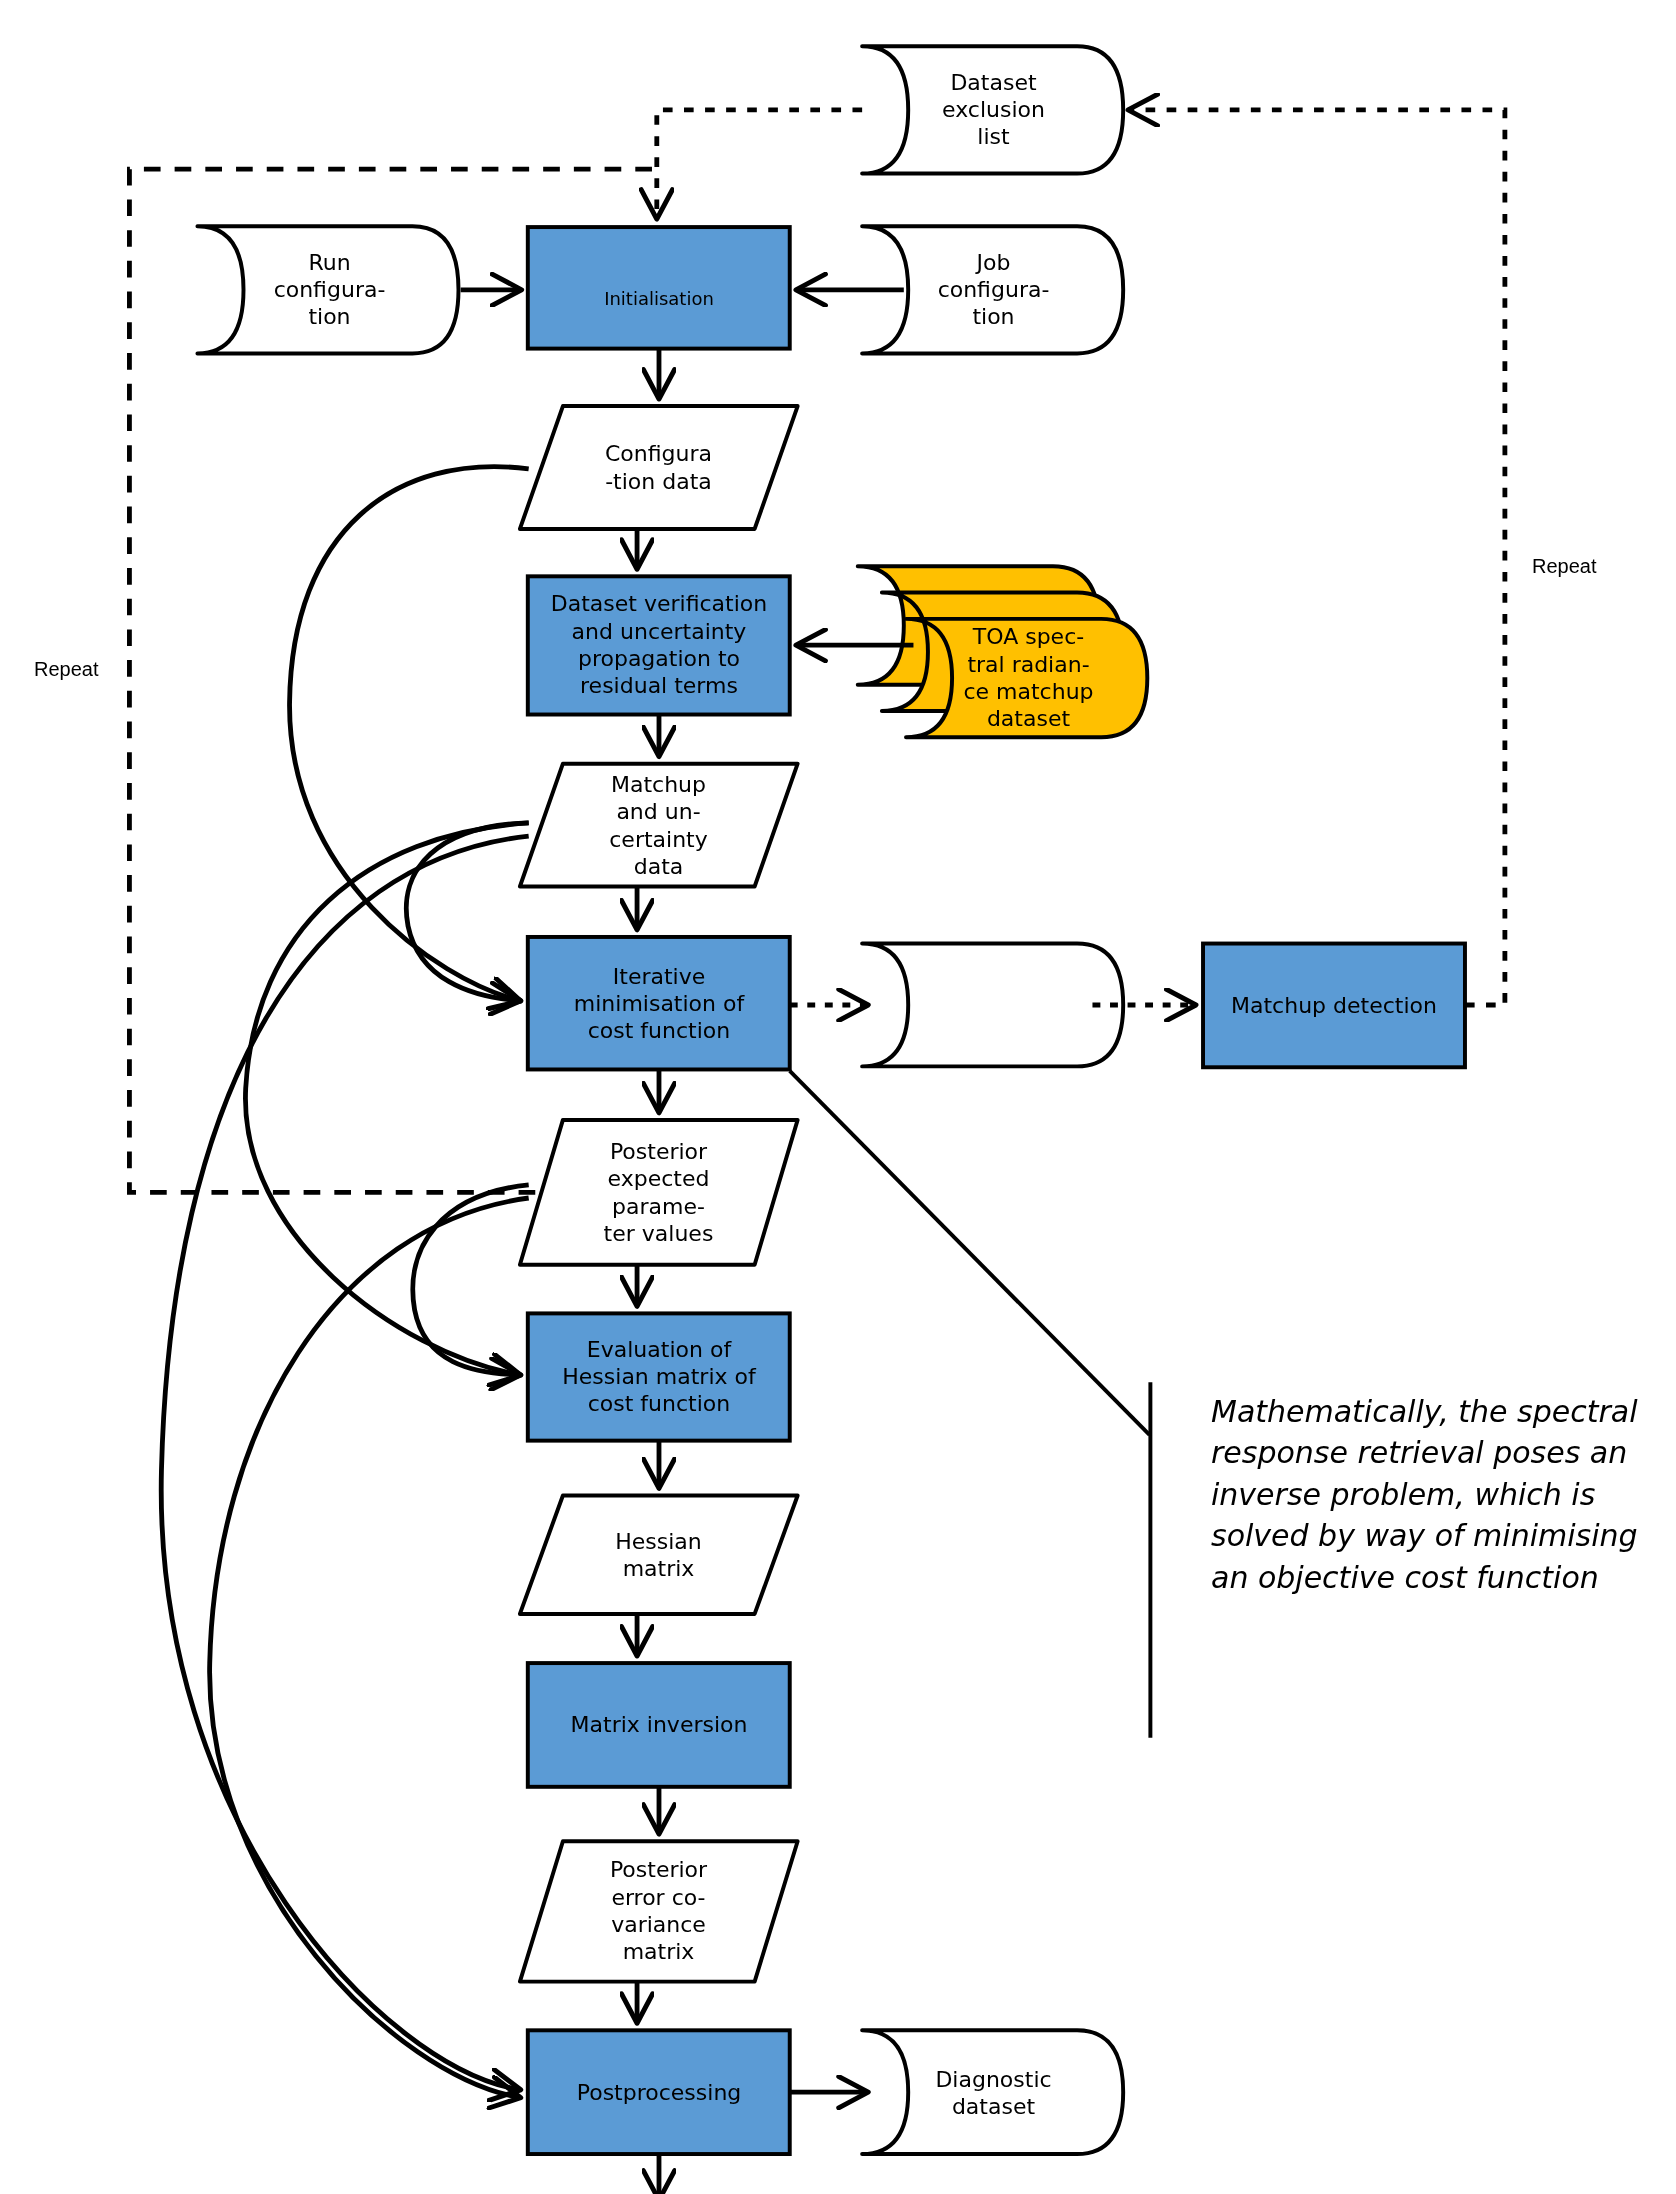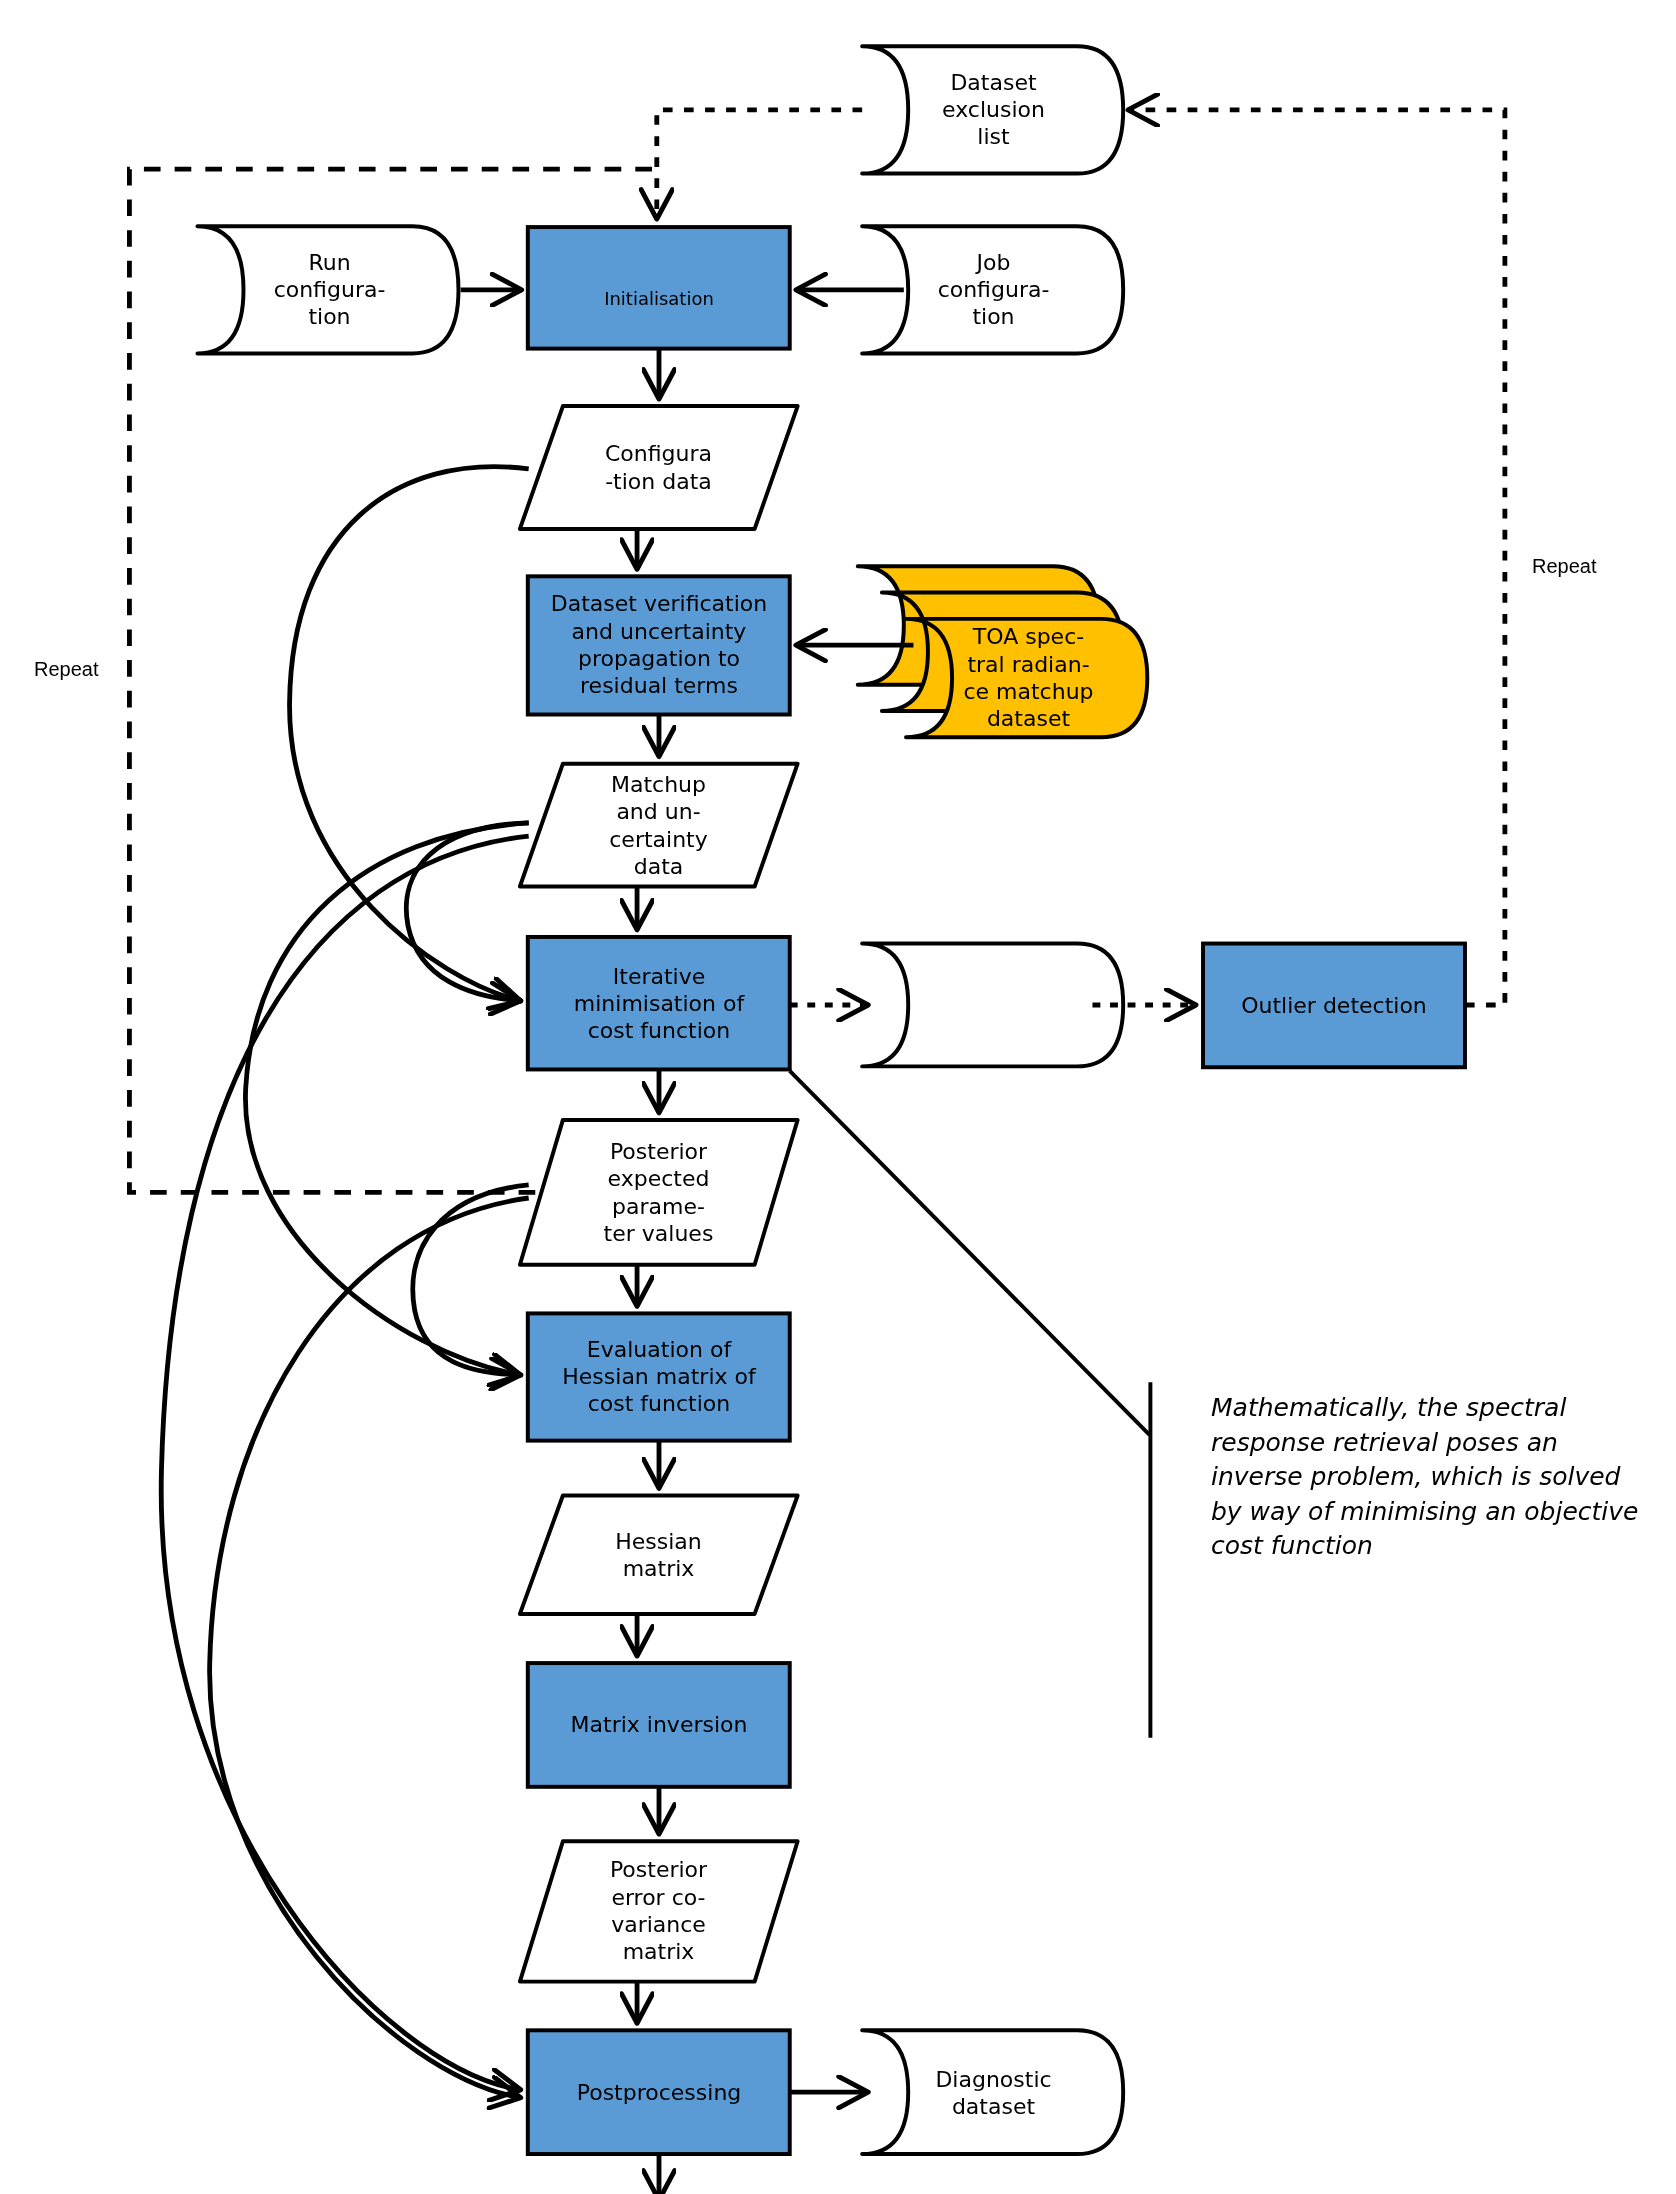--- a/index.html
+++ b/index.html
@@ -35,21 +35,21 @@
   .loopLabel {
     position: absolute;
     font-family: Liberation Sans, sans-serif;
     font-size: 20px;
     color: #000;
   }
   .annotation {
     position: absolute;
     font-family: "DejaVu Sans", sans-serif;
     font-style: italic;
-    font-size: 25px;
+    font-size: 30px;
     line-height: 1.38;
     color: #000;
     width: 439px;
   }
 </style>
 </head>
 <body>
 
 <div id="root">
 
@@ -189,21 +189,21 @@
   <div class="nodeLabel" style="left:529px; top:764px; width:259px; height:123px; font-size:22px;">Matchup
 and un-
 certainty
 data</div>
 
   <div class="nodeLabel" style="left:528px; top:937px; width:262px; height:133px; font-size:22px;">Iterative
 minimisation of
 cost function</div>
 
 
-  <div class="nodeLabel" style="left:1203px; top:944px; width:262px; height:124px; font-size:22px;">Outlier detection</div>
+  <div class="nodeLabel" style="left:1203px; top:944px; width:262px; height:124px; font-size:22px;">Matchup detection</div>
 
   <div class="nodeLabel" style="left:529px; top:1120px; width:259px; height:145px; font-size:22px;">Posterior
 expected
 parame-
 ter  values</div>
 
   <div class="nodeLabel" style="left:528px; top:1313px; width:262px; height:127px; font-size:22px;">Evaluation of
 Hessian matrix of
 cost function</div>
 

